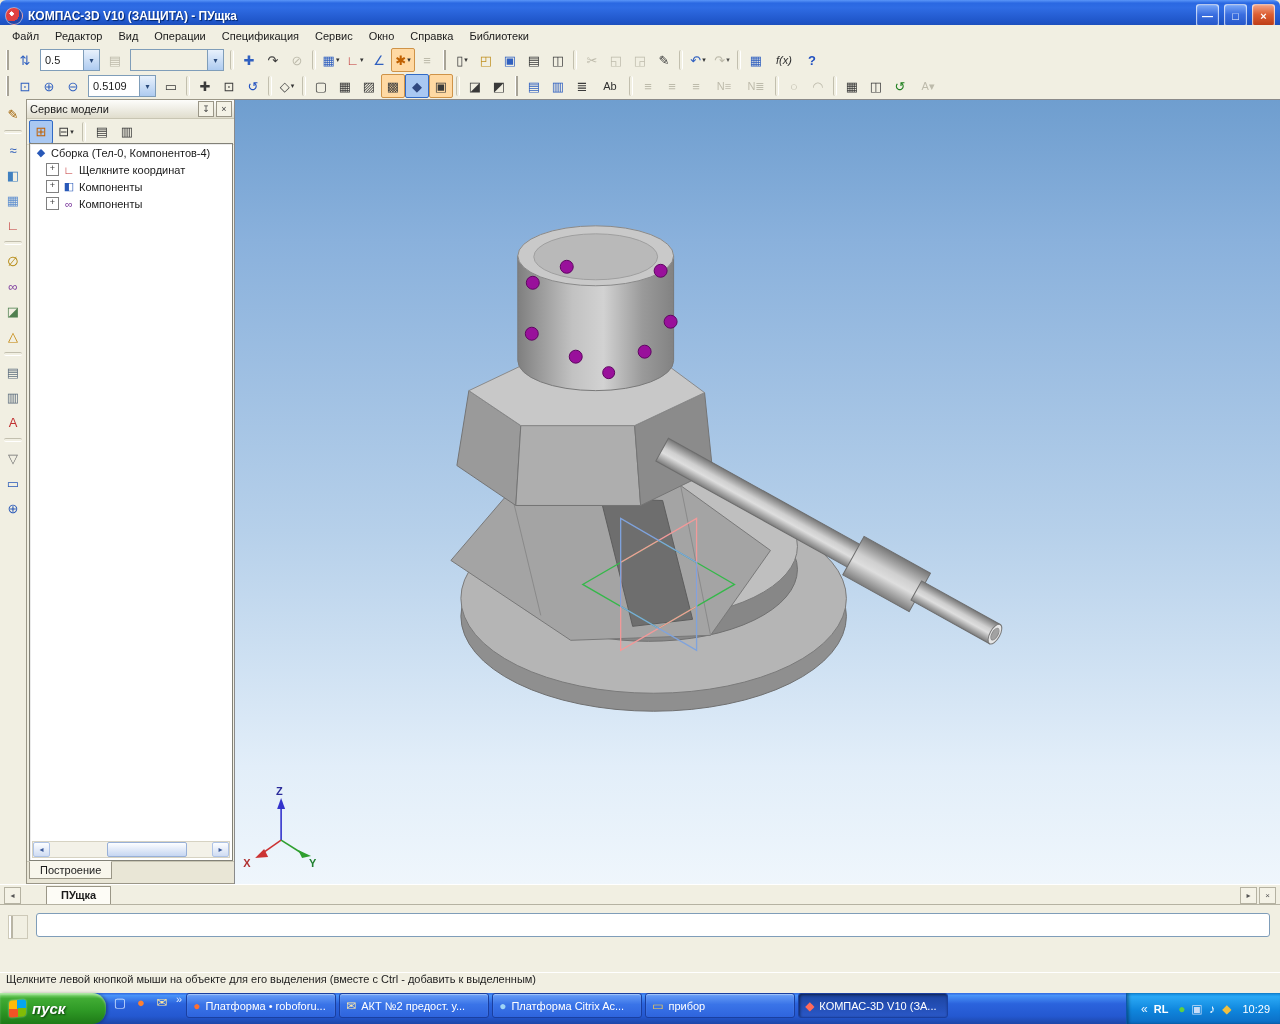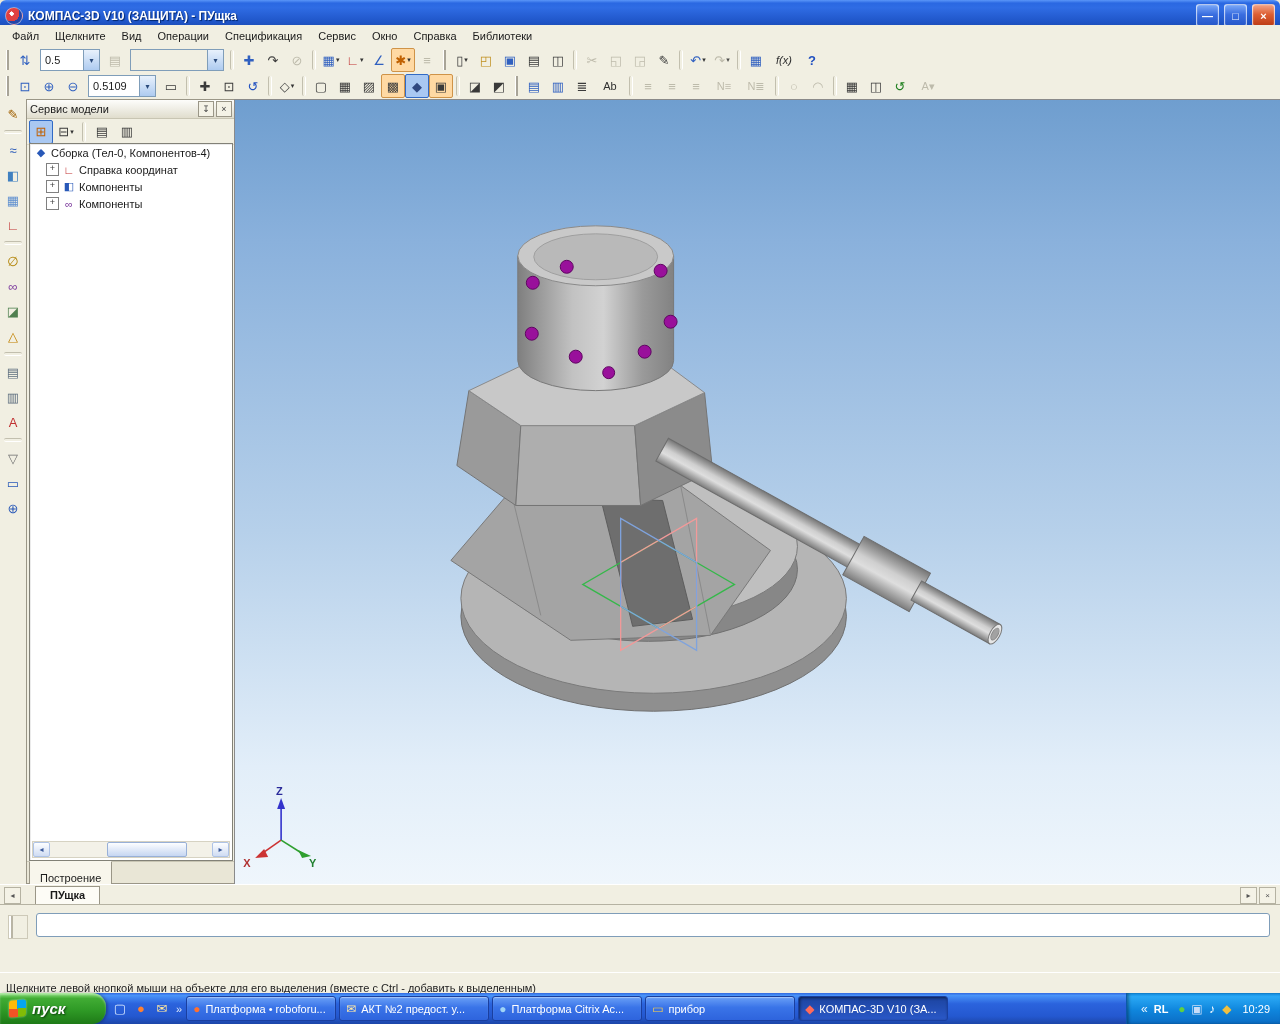--- a/index.html
+++ b/index.html
@@ -69,42 +69,42 @@
   .tree-ico{width:14px;text-align:center;font-size:11px;flex:0 0 auto}
   .hscroll{position:absolute;left:2px;right:2px;bottom:2px;height:15px;display:flex;background:#f3f1e8;
     border:1px solid #d6d2c2}
   .sb-btn{width:15px;display:flex;align-items:center;justify-content:center;font-size:8px;color:#3a5a9c;
     background:linear-gradient(180deg,#fdfeff,#cfdcf3);border:1px solid #aec3e6;border-radius:2px}
   .sb-track{flex:1;position:relative;margin:0 1px}
   .sb-thumb{position:absolute;left:56px;width:78px;top:0;bottom:0;border:1px solid #98b0d8;border-radius:2px;
     background:linear-gradient(180deg,#fdfeff,#c6d6f2)}
   .tp-tabs{position:absolute;left:0;right:0;bottom:0;height:21px;background:#e9e6d6;border-top:1px solid #c8c5b3;
     display:flex;align-items:flex-start;padding-left:2px}
-  .tp-tab{margin-top:-1px;padding:10px 10px 2px;background:#f8f6ec;border:1px solid #9a9687;border-top-color:#f8f6ec}
+  .tp-tab{margin-top:-1px;padding:2px 10px 2px;background:#f8f6ec;border:1px solid #9a9687;border-top-color:#f8f6ec}
   
   .viewport{position:absolute;left:234px;top:99px;right:0;bottom:140px;
     border-left:1px solid #8a8a8a;border-top:1px solid #8a8a8a;
     background:linear-gradient(180deg,#6f9ecf 0%,#8ab1dc 18%,#b6d0ea 55%,#e2eef9 85%,#eff6fc 100%)}
   .vp-svg{position:absolute;left:0;top:0;width:100%;height:100%}
   
   .doc-tabbar{position:absolute;left:0;right:0;top:884px;height:20px;background:#f1efe2;
     border-top:1px solid #ffffff;display:flex;align-items:center;gap:2px;padding:0 4px}
   .nav-btn{width:15px;height:15px;border:1px solid #b5b2a2;background:#f4f2e6;display:flex;align-items:center;
     justify-content:center;font-size:8px;color:#555}
-  .doc-tab{margin-left:12px;padding:2px 14px 3px;background:#fdfcf6;border:1px solid #9a9687;font-weight:bold}
+  .doc-tab{margin-left:23px;padding:2px 14px 3px;background:#fdfcf6;border:1px solid #9a9687;font-weight:bold}
   .doc-spacer{flex:1}
   .prop-area{position:absolute;left:0;right:0;top:904px;height:68px;background:#f1efe2;border-top:1px solid #b5b2a2}
   .pa-grip{position:absolute;left:8px;top:10px;width:18px;height:22px;border:1px solid #cdc9b8;
     background:linear-gradient(90deg,#fff 0 2px,#b9b5a5 2px 4px,#f1efe2 4px)}
   .pa-input{position:absolute;left:36px;right:10px;top:8px;height:24px;border:1px solid #7f9db9;border-radius:3px;
     background:#fff;font-family:"Liberation Sans",sans-serif;font-size:11px;padding:0 6px;box-sizing:border-box}
   .statusbar{position:absolute;left:0;right:0;top:972px;height:21px;background:#f1efe2;border-top:1px solid #fff;
-    display:flex;align-items:flex-end;padding-left:6px;color:#222;white-space:nowrap}
-  
-  .taskbar{position:absolute;left:0;right:0;top:993px;height:31px;display:flex;align-items:center;
+    display:flex;align-items:flex-start;padding-left:6px;color:#222;white-space:nowrap}
+  
+  .taskbar{position:absolute;left:0;right:0;top:993px;height:31px;display:flex;align-items:flex-start;
     background:linear-gradient(180deg,#3168e0 0%,#4993f8 8%,#2b63dd 35%,#2458d0 75%,#1c46a8 100%)}
   .start-btn{height:31px;width:97px;flex:0 0 auto;display:flex;align-items:center;gap:6px;padding-left:9px;
     color:#fff;font-weight:bold;font-style:italic;font-size:15px;border-radius:0 14px 14px 0;
     text-shadow:1px 1px 2px #0a3a0a;box-shadow:inset 0 2px 2px #ffffff55,2px 0 3px #00000044;
     background:linear-gradient(180deg,#8ee37d 0%,#41ac34 18%,#2f9a26 55%,#1e7a17 100%)}
   .win-flag{width:17px;height:17px;border-radius:3px;transform:skewY(-6deg);box-shadow:0 0 2px #ffffffaa;
     background:conic-gradient(from 0deg,#05a6f0 0 25%,#81bc06 0 50%,#f35325 0 75%,#ffba08 0)}
   .quick-launch{display:flex;align-items:center;gap:3px;padding:0 5px}
   .ql-icon{width:18px;height:18px;display:flex;align-items:center;justify-content:center;font-size:13px}
   .ql-more{color:#dfe9fb;font-size:11px;margin-right:4px}
@@ -131,21 +131,21 @@
   <span class="app-icon"></span>
   <span class="title-text">КОМПАС-3D V10 (ЗАЩИТА) - ПУщка</span>
   <span class="win-btn">—</span>
   <span class="win-btn">□</span>
   <span class="win-btn close">×</span>
 </div>
 
 <div class="menubar">
 
 <span class="menu-item">Файл</span>
-    <span class="menu-item">Щелкните</span>
+    <span class="menu-item">Редактор</span>
     <span class="menu-item">Вид</span>
     <span class="menu-item">Операции</span>
     <span class="menu-item">Спецификация</span>
     <span class="menu-item">Сервис</span>
     <span class="menu-item">Окно</span>
     <span class="menu-item">Справка</span>
     <span class="menu-item">Библиотеки</span>
   </div>
 
 <div class="toolbar row1">
@@ -481,21 +481,21 @@
   <div class="tree-box">
     <div class="tree-row root">
       <span class="tree-ico" style="color:#2858b8">◆</span>
       <span>Сборка (Тел-0, Компонентов-4)</span>
     </div>
     <div>
 
         <div class="tree-row child">
           <span class="expander">+</span>
           <span class="tree-ico" style="color:#c03030">∟</span>
-          <span>Справка координат</span>
+          <span>Щелкните координат</span>
         </div>
 
         <div class="tree-row child">
           <span class="expander">+</span>
           <span class="tree-ico" style="color:#2858b8">◧</span>
           <span>Компоненты</span>
         </div>
 
         <div class="tree-row child">
           <span class="expander">+</span>

